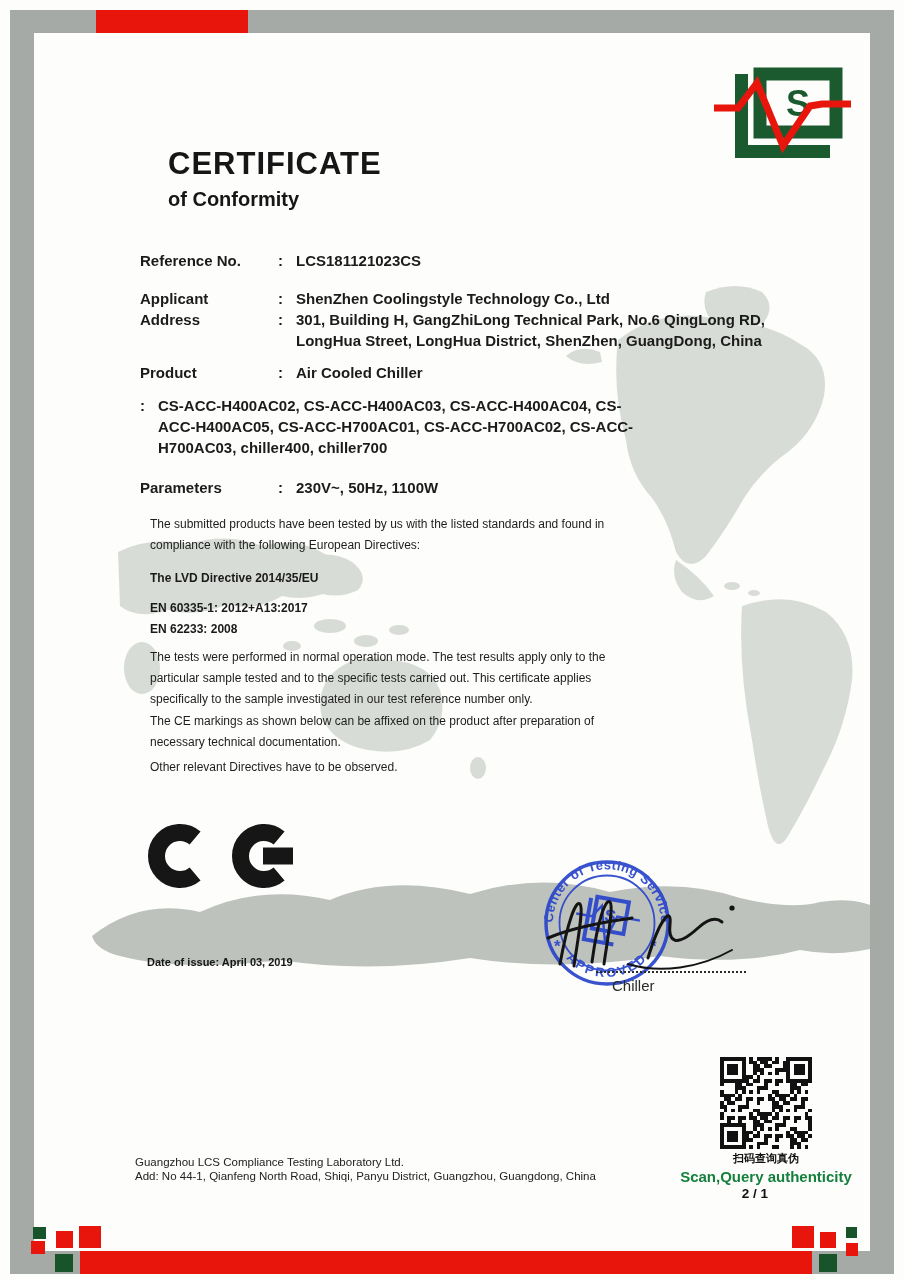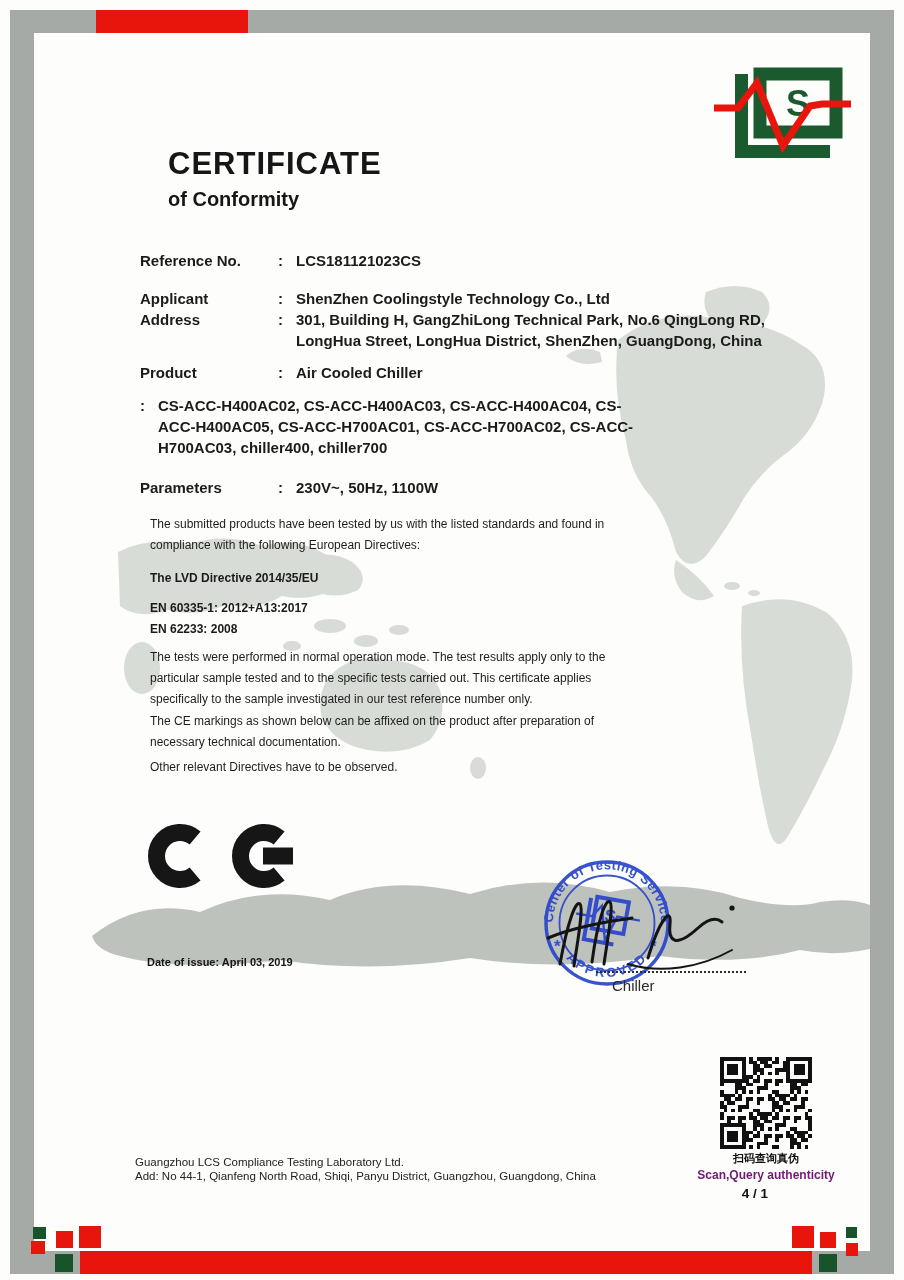--- a/index.html
+++ b/index.html
@@ -35,21 +35,21 @@
   
   .stamp{position:absolute;left:541px;top:857px;z-index:3;opacity:.92;}
   .signature{position:absolute;left:520px;top:872px;z-index:4;}
   .sigline{position:absolute;left:596px;top:971px;width:150px;border-top:2px dotted #2c2c2c;z-index:4;}
   .manager{position:absolute;left:612px;top:977px;font-size:15px;color:#2b2b2b;z-index:4;}
   
   .qr{position:absolute;left:720px;top:1057px;z-index:2;}
   .qr-zh{position:absolute;left:700px;top:1151px;width:132px;text-align:center;
          font-size:11px;font-weight:700;color:#111;z-index:2;}
   .qr-en{position:absolute;left:680px;top:1168px;width:172px;text-align:center;
-         font-size:12px;font-weight:700;color:#701a75;z-index:2;}
+         font-size:15px;font-weight:700;color:#15803d;z-index:2;}
   .pageno{position:absolute;left:700px;top:1186px;width:110px;text-align:center;
           font-size:13.5px;font-weight:700;color:#111;z-index:2;}
   
   .footer{position:absolute;left:135px;top:1155px;width:575px;font-size:11.5px;
           line-height:14px;color:#222;z-index:2;}
 </style>
 </head>
 <body>
 
 <div class="page">
@@ -512,20 +512,20 @@
       <rect x="24" y="6" width="1" height="1"></rect>
       <rect x="24" y="14" width="1" height="1"></rect>
       <rect x="24" y="16" width="1" height="1"></rect>
       <rect x="24" y="17" width="1" height="1"></rect>
       <rect x="24" y="18" width="1" height="1"></rect>
       <rect x="24" y="19" width="1" height="1"></rect>
       <rect x="24" y="21" width="1" height="1"></rect>
     </svg>
   <div class="qr-zh">扫码查询真伪</div>
   <div class="qr-en">Scan,Query authenticity</div>
-  <div class="pageno">4 / 1</div>
+  <div class="pageno">2 / 1</div>
 
   <div class="footer">
     <div>Guangzhou LCS Compliance Testing Laboratory Ltd.</div>
     <div>Add: No 44-1, Qianfeng North Road, Shiqi, Panyu District, Guangzhou, Guangdong, China</div>
   </div>
 
 </div>
 
 </body></html>

